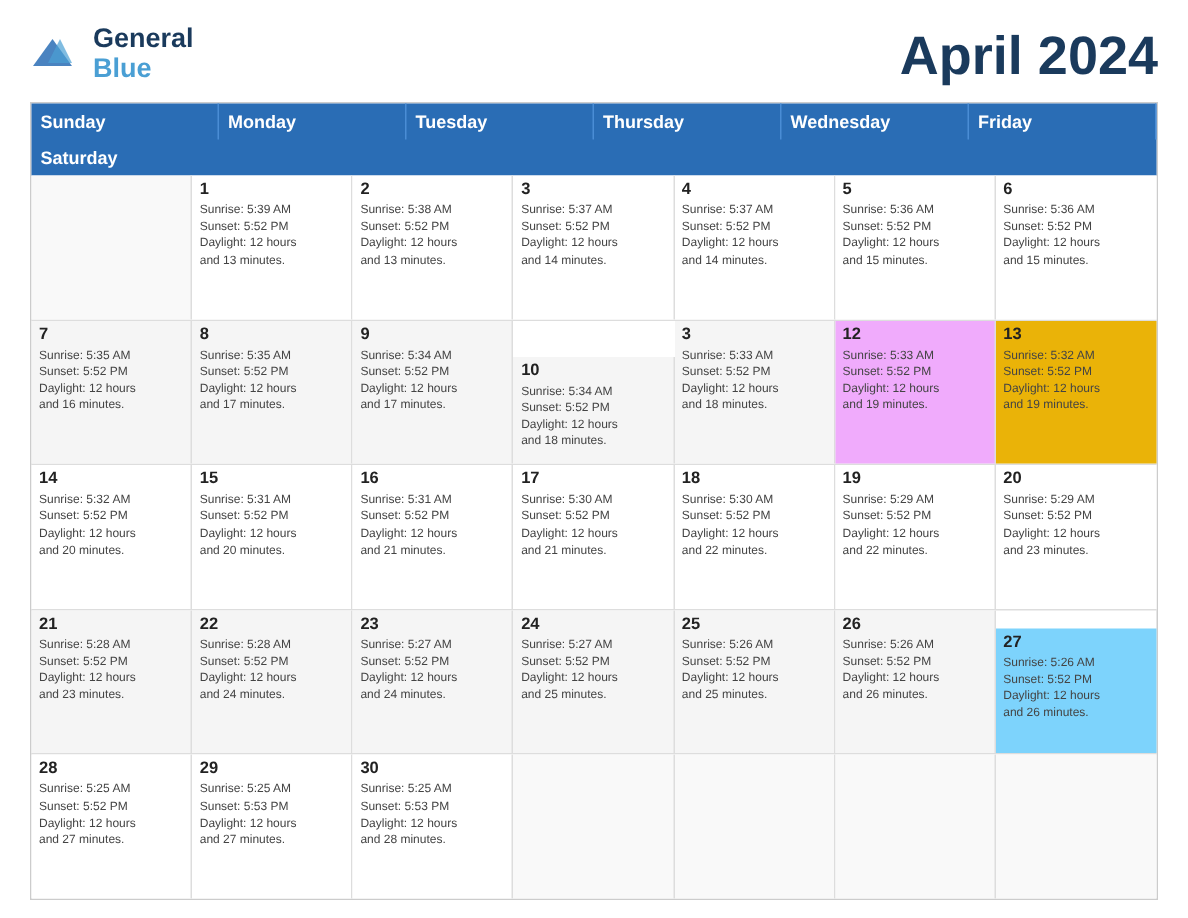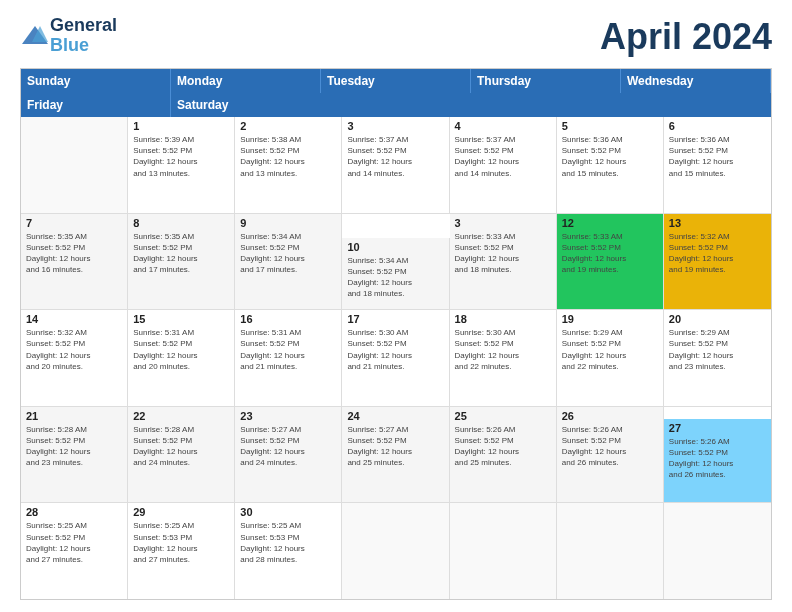--- a/index.html
+++ b/index.html
@@ -19,21 +19,21 @@
     }
     .header {
       display: flex;
       justify-content: space-between;
       align-items: flex-start;
       margin-bottom: 10px;
     }
     .logo {
       display: flex;
       align-items: center;
-      gap: 0;
+      gap: 12px;
     }
     .logo-text {
       font-size: 18px;
       font-weight: bold;
       color: #1a3a5c;
       line-height: 1.1;
     }
     .logo-text span {
       color: #4a9fd4;
       margin-top: 35px;
@@ -55,21 +55,21 @@
       color: #333;
     }
     .calendar {
       flex: 1;
       display: flex;
       flex-direction: column;
       border: 1px solid #ccc;
     }
     .cal-header {
       display: grid;
-      grid-template-columns: repeat(5, 1fr);
+      grid-template-columns: repeat(6, 1fr);
       background: #2a6db5;
     }
     .cal-header-cell {
       color: #fff;
       font-size: 12px;
       font-weight: bold;
       padding: 5px 6px;
       text-align: left;
       border-right: 1px solid #4a8dd5;
     }
@@ -181,21 +181,21 @@
             <div class="day-info">Sunrise: 5:34 AM<br>Sunset: 5:52 PM<br>Daylight: 12 hours<br>and 17 minutes.</div>
           </div>
           <div class="cal-cell" style="background: rgb(245, 245, 245); margin-top: 24px;">
             <span class="day-num">10</span>
             <div class="day-info">Sunrise: 5:34 AM<br>Sunset: 5:52 PM<br>Daylight: 12 hours<br>and 18 minutes.</div>
           </div>
           <div class="cal-cell" style="background: rgb(245, 245, 245);">
             <span class="day-num">3</span>
             <div class="day-info">Sunrise: 5:33 AM<br>Sunset: 5:52 PM<br>Daylight: 12 hours<br>and 18 minutes.</div>
           </div>
-          <div class="cal-cell" style="background: #22c55e;">
+          <div class="cal-cell" style="background: #f0abfc;">
             <span class="day-num">12</span>
             <div class="day-info">Sunrise: 5:33 AM<br>Sunset: 5:52 PM<br>Daylight: 12 hours<br>and 19 minutes.</div>
           </div>
           <div class="cal-cell" style="background: #eab308;">
             <span class="day-num">13</span>
             <div class="day-info">Sunrise: 5:32 AM<br>Sunset: 5:52 PM<br>Daylight: 12 hours<br>and 19 minutes.</div>
           </div>
         </div>
         <div class="cal-row">
           <div class="cal-cell">

